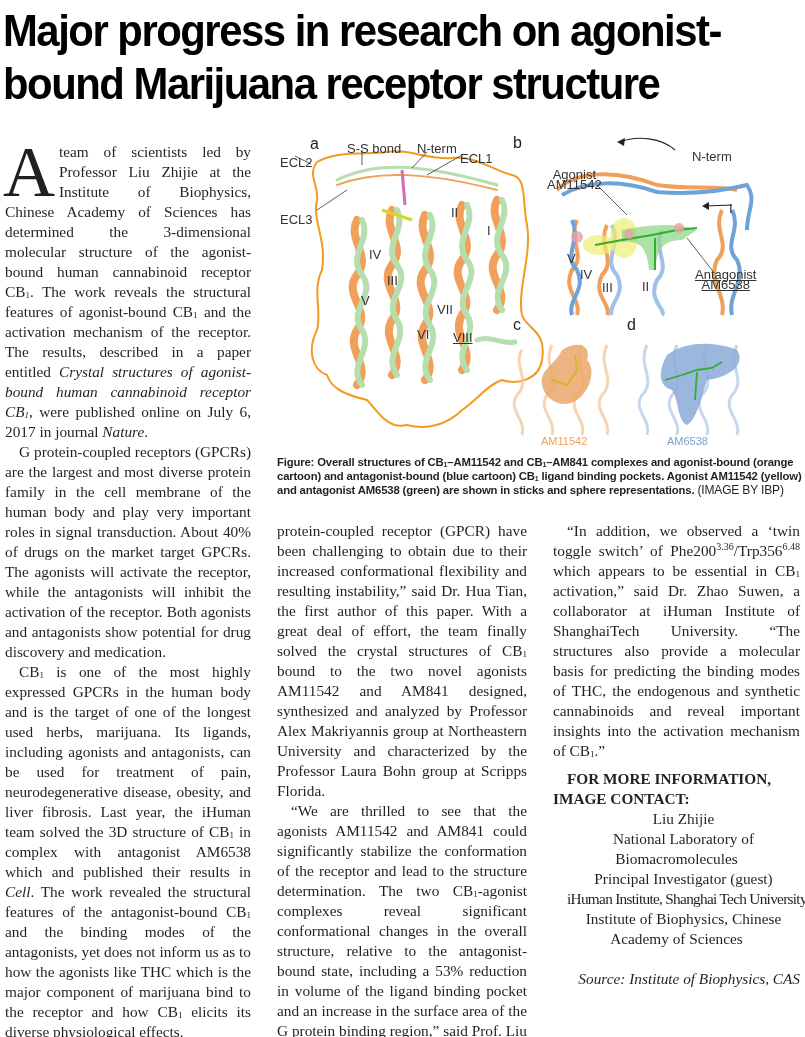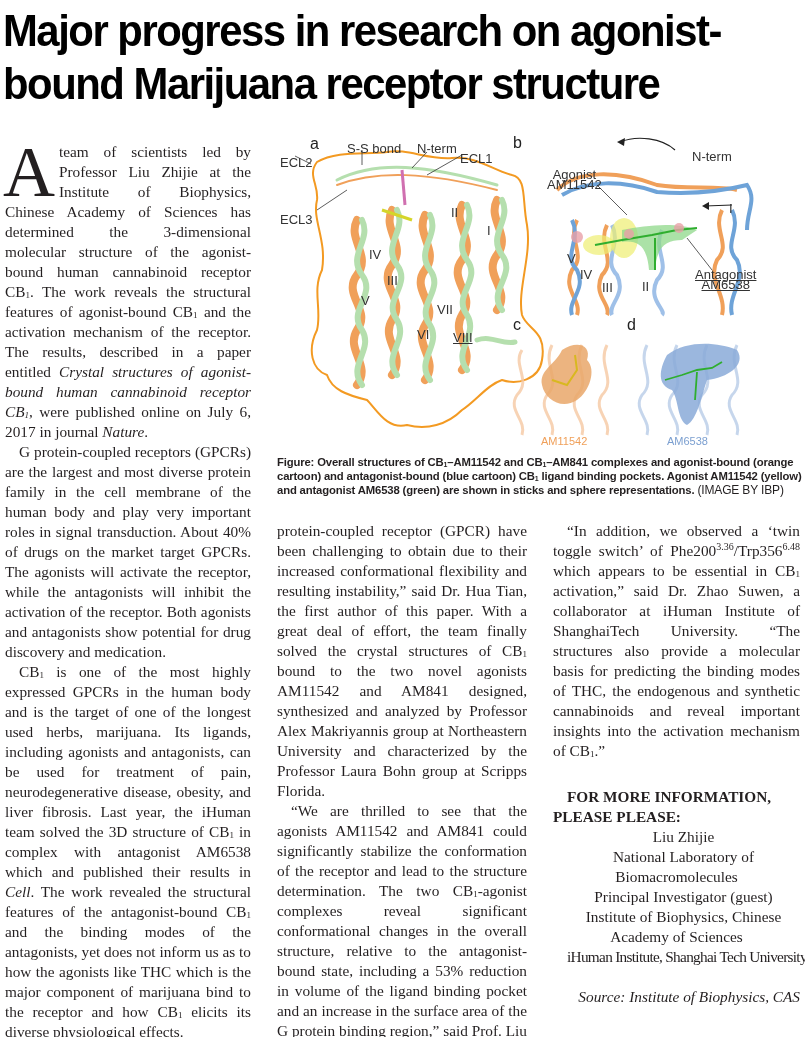--- a/index.html
+++ b/index.html
@@ -35,21 +35,21 @@
   .fig-sub { position: absolute; font-family: "Liberation Sans", "DejaVu Sans", sans-serif; font-size: 11px; }
 
   .caption {
     position: absolute; left: 277px; top: 455px; width: 526px;
     font-family: "Liberation Sans", "DejaVu Sans", sans-serif; font-weight: bold;
     font-size: 11.3px; line-height: 14px; color: #231f20; letter-spacing: -0.15px;
   }
   .caption .credit { font-weight: normal; font-size: 12px; }
   .caption sub { font-size: 7px; }
 
-  .contact-head { font-weight: bold; margin-top: 26px; text-indent: 0; text-align: left; }
+  .contact-head { font-weight: bold; margin-top: 8px; text-indent: 0; text-align: left; }
   .contact-line { text-indent: 0; text-align: center; }
   .contact-line.tight { letter-spacing: -0.7px; white-space: nowrap; }
   .source { text-align: right; font-style: italic; margin-top: 20px; text-indent: 0; }
 </style>
 </head>
 <body>
 
 <div class="headline">
   <div>Major progress in research on agonist-</div>
   <div>bound Marijuana receptor structure</div>
@@ -174,20 +174,20 @@
 
 <div class="caption"><span>Figure: Overall structures of CB</span><sub>1</sub><span>–AM11542 and CB</span><sub>1</sub><span>–AM841 complexes and agonist-bound (orange cartoon) and antagonist-bound (blue cartoon) CB</span><sub>1</sub><span> ligand binding pockets. Agonist AM11542 (yellow) and antagonist AM6538 (green) are shown in sticks and sphere representations. </span><span class="credit">(IMAGE BY IBP)</span></div>
 
 <div class="col col2">
   <p class="noindent"><span>protein-coupled receptor (GPCR) have been challenging to obtain due to their increased conformational flexibility and resulting instability,” said Dr. Hua Tian, the first author of this paper. With a great deal of effort, the team finally solved the crystal structures of CB</span><sub>1</sub><span> bound to the two novel agonists AM11542 and AM841 designed, synthesized and analyzed by Professor Alex Makriyannis group at Northeastern University and characterized by the Professor Laura Bohn group at Scripps Florida.</span></p>
   <p><span>“We are thrilled to see that the agonists AM11542 and AM841 could significantly stabilize the conformation of the receptor and lead to the structure determination. The two CB</span><sub>1</sub><span>-agonist complexes reveal significant conformational changes in the overall structure, relative to the antagonist-bound state, including a 53% reduction in volume of the ligand binding pocket and an increase in the surface area of the G protein binding region,” said Prof. Liu Zhijie, the lead cor-</span></p>
 </div>
 
 <div class="col col3">
   <p><span>“In addition, we observed a ‘twin toggle switch’ of Phe200</span><sup>3.36</sup><span>/Trp356</span><sup>6.48</sup><span> which appears to be essential in CB</span><sub>1</sub><span> activation,” said Dr. Zhao Suwen, a collaborator at iHuman Institute of ShanghaiTech University. “The structures also provide a molecular basis for predicting the binding modes of THC, the endogenous and synthetic cannabinoids and reveal important insights into the activation mechanism of CB</span><sub>1</sub><span>.”</span></p>
-  <p class="contact-head"><span>FOR MORE INFORMATION,</span><br><span>PLEASE PLEASE:</span></p>
+  <p class="contact-head"><span>FOR MORE INFORMATION,</span><br><span>IMAGE CONTACT:</span></p>
   <p class="contact-line">Liu Zhijie</p>
   <p class="contact-line">National Laboratory of Biomacromolecules</p>
   <p class="contact-line">Principal Investigator (guest)</p>
+  <p class="contact-line tight">iHuman Institute, Shanghai Tech University</p>
   <p class="contact-line">Institute of Biophysics, Chinese Academy of Sciences</p>
-  <p class="contact-line tight">iHuman Institute, Shanghai Tech University</p>
   <p class="source">Source: Institute of Biophysics, CAS</p>
 </div>
 
 </body></html>

